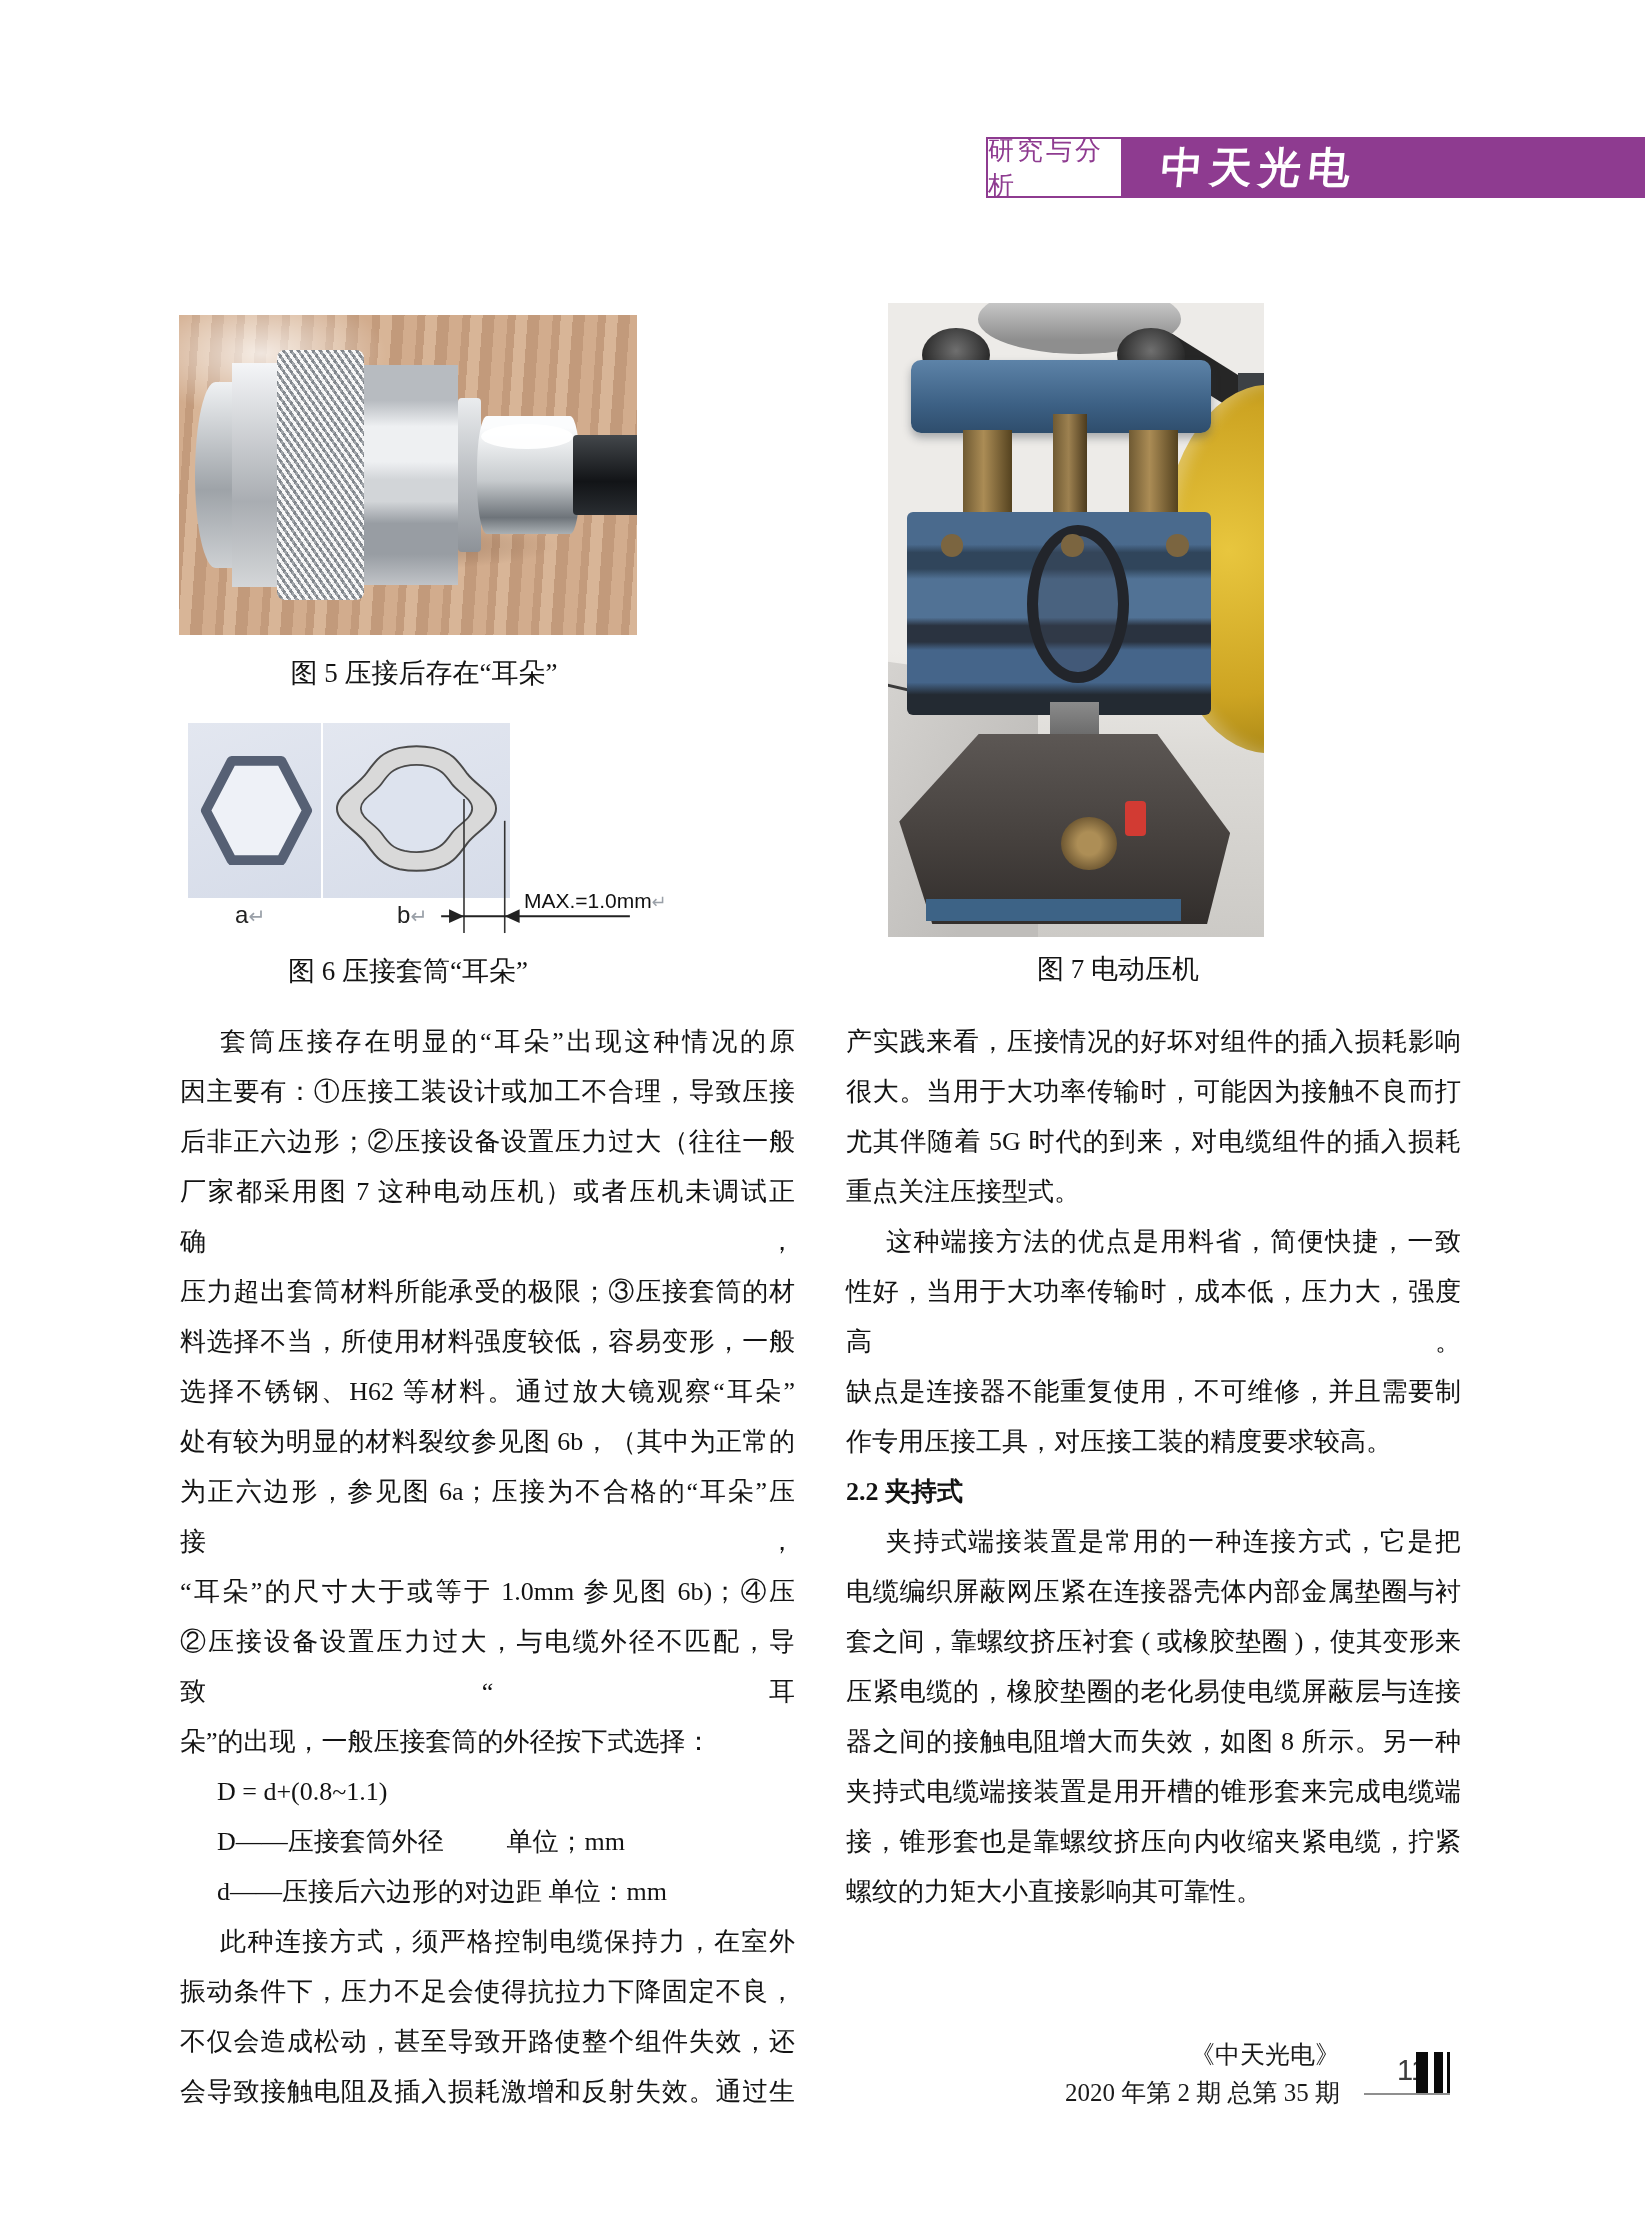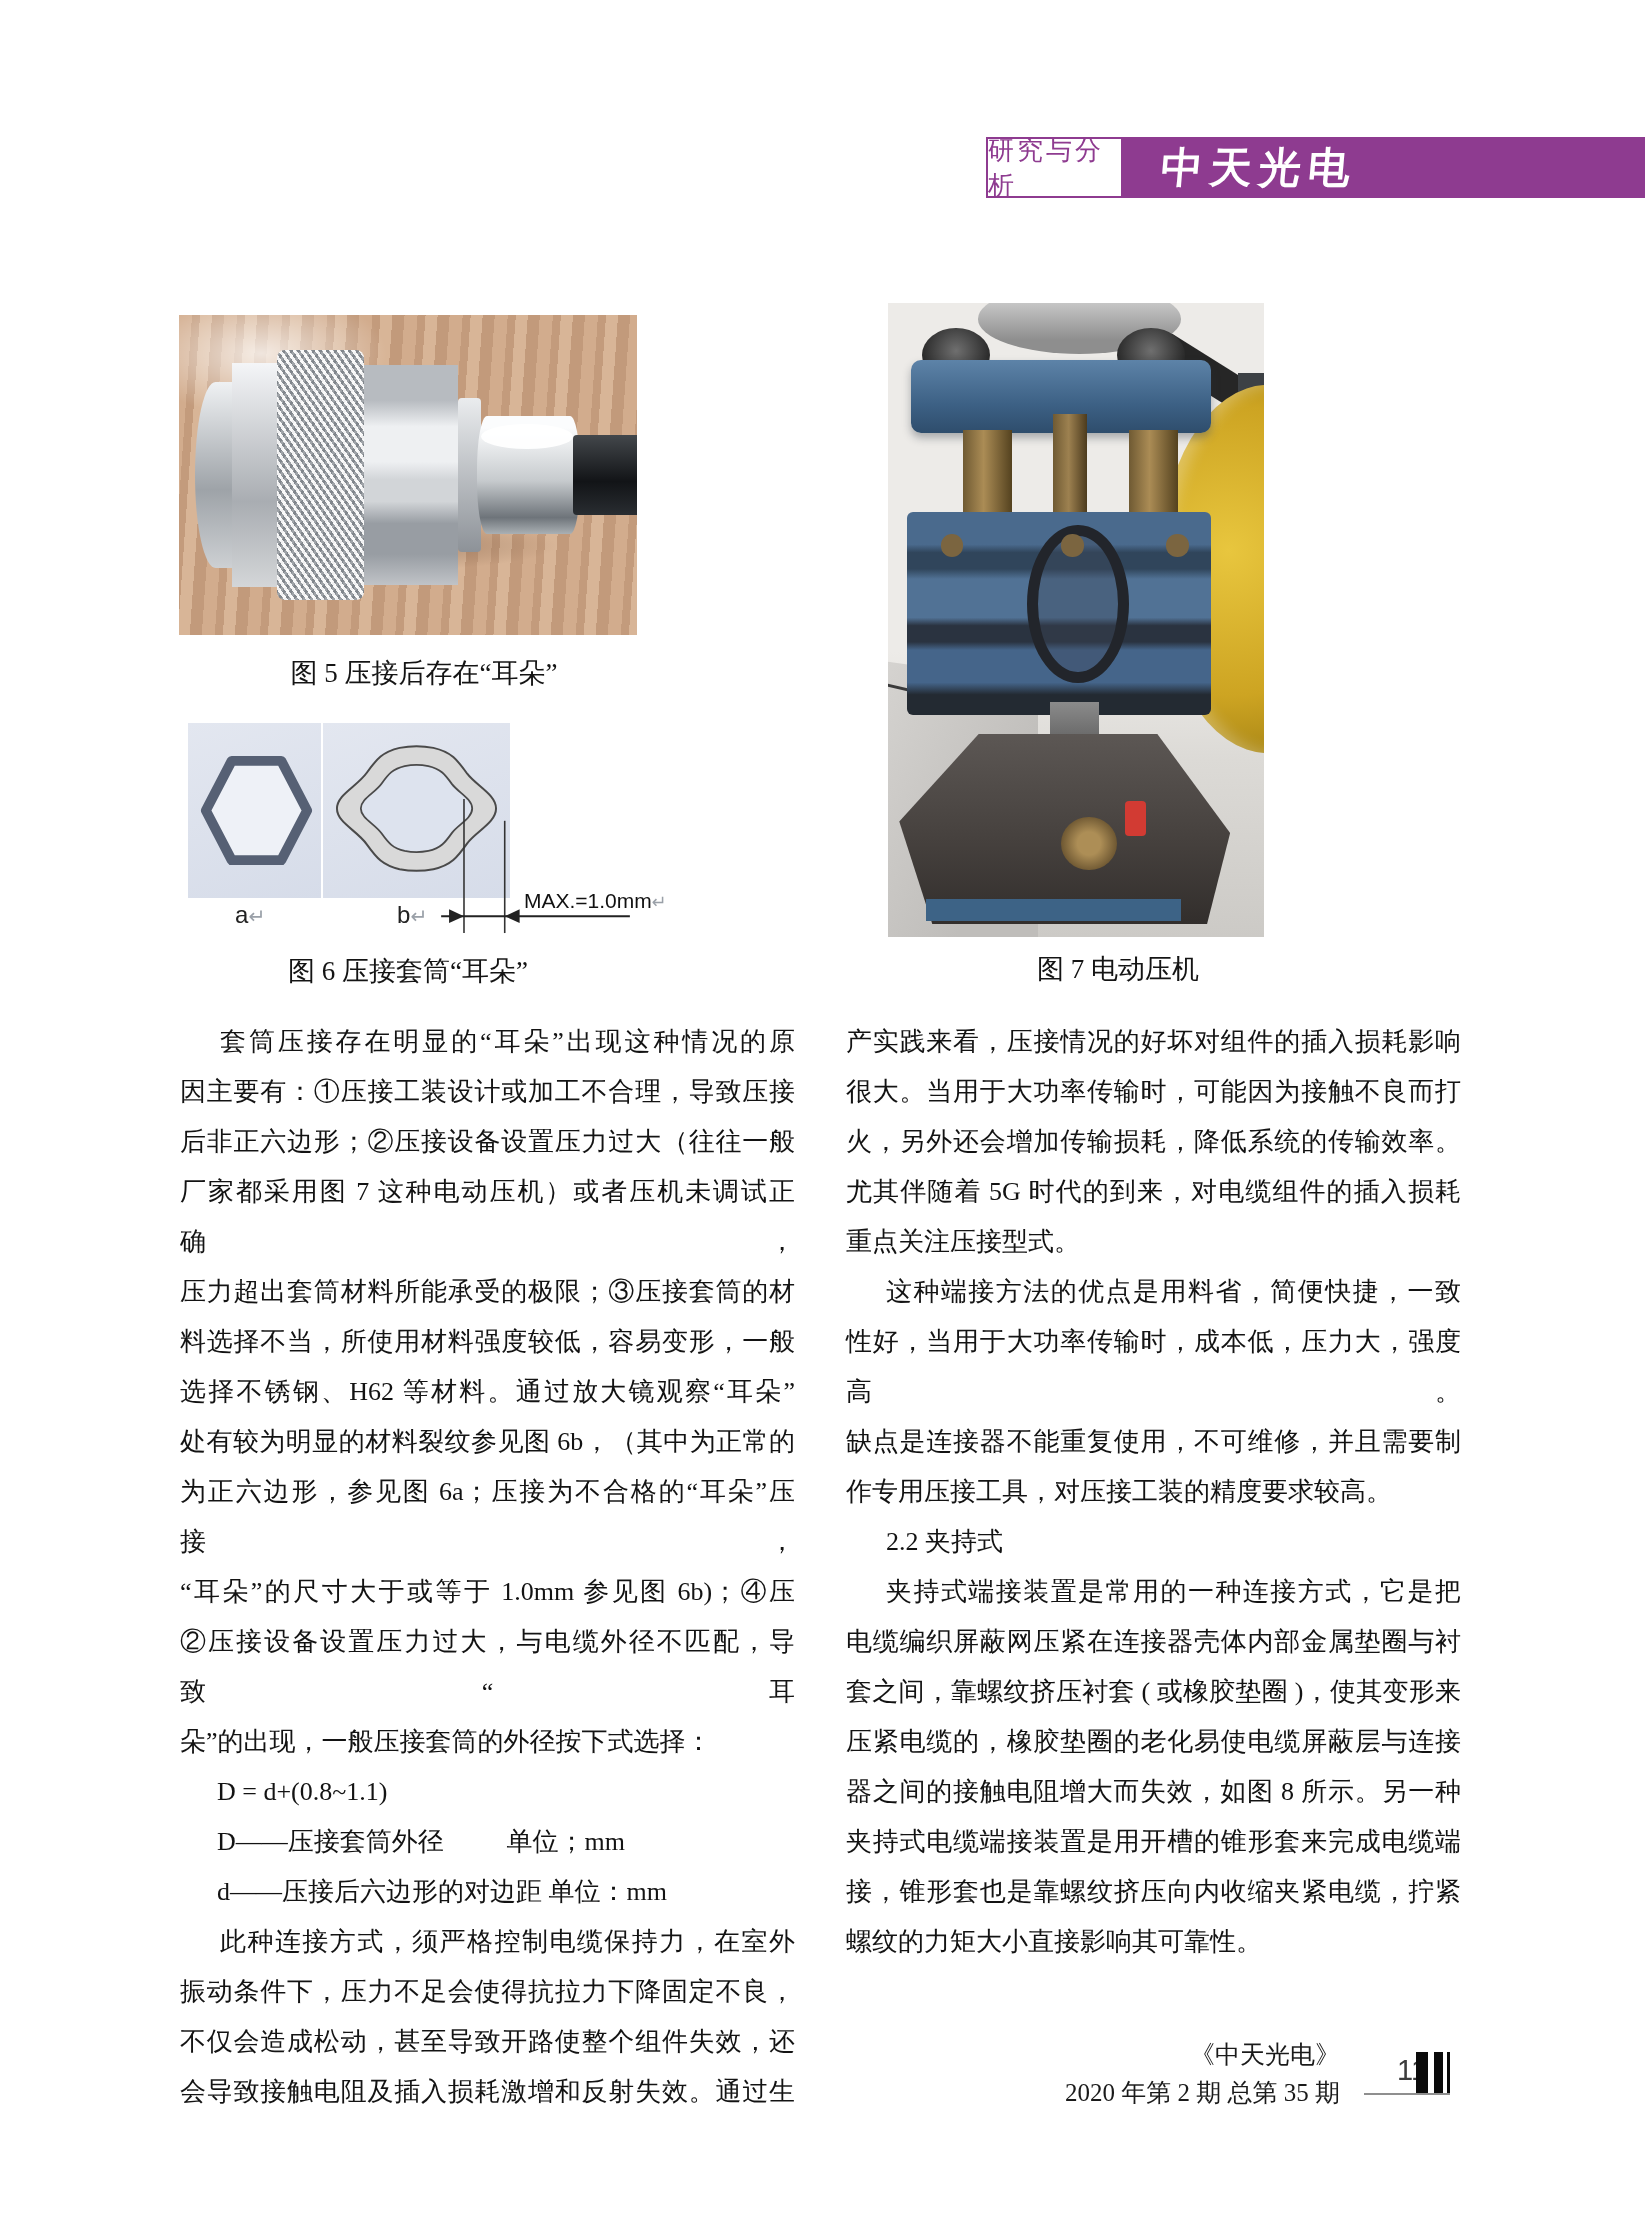--- a/index.html
+++ b/index.html
@@ -122,21 +122,21 @@
   .cap7 { left:896px; top:951px; width:444px; }
   
   .col { position:absolute; top:1017px; width:615px; font-size:26px; line-height:50px; color:#131313; }
   .colL { left:180px; } .colR { left:846px; }
   .tl { text-align:justify; text-align-last:justify; }
   .tl.nolast { text-align-last:left; }
   .ind { text-indent:40px; }
   .fline { padding-left:37px; }
   .dline { padding-left:37px; }
   .dlabel { display:inline-block; min-width:283px; }
-  .h22 { font-weight:normal;margin-left:40px; }
+  .h22 { font-weight:bold; }
   
   .foot-journal { position:absolute; left:995px; top:2038px; width:345px;
     text-align:right; font-size:25px; color:#1a1a1a; }
   .foot-issue { position:absolute; left:995px; top:2076px; width:345px;
     text-align:right; font-size:25px; color:#1a1a1a; }
   .pagemark { position:absolute; left:1364px; top:2050px; width:86px; height:45px; }
   .pm-num { position:absolute; left:8px; top:4px; font-size:29px; color:#3c3c3c;
     font-family:"Liberation Sans","DejaVu Sans",sans-serif;margin-left:25px; }
   .pm-line { position:absolute; left:0; bottom:0; width:86px; height:2px; background:#8f8f8f; }
   .pm-bar { position:absolute; bottom:2px; background:#0a0a0a; height:41px; }
@@ -254,21 +254,20 @@
     </div>
     <div class="tl ind">此种连接方式，须严格控制电缆保持力，在室外</div>
     <div class="tl">振动条件下，压力不足会使得抗拉力下降固定不良，</div>
     <div class="tl">不仅会造成松动，甚至导致开路使整个组件失效，还</div>
     <div class="tl">会导致接触电阻及插入损耗激增和反射失效。通过生</div>
   </div>
 
   <div class="col colR">
     <div class="tl">产实践来看，压接情况的好坏对组件的插入损耗影响</div>
     <div class="tl">很大。当用于大功率传输时，可能因为接触不良而打</div>
-    <div class="tl">火，另外还会增加传输损耗，降低系统的传输效率。</div>
     <div class="tl">尤其伴随着 5G 时代的到来，对电缆组件的插入损耗</div>
     <div class="tl nolast">重点关注压接型式。</div>
     <div class="tl ind">这种端接方法的优点是用料省，简便快捷，一致</div>
     <div class="tl">性好，当用于大功率传输时，成本低，压力大，强度高。</div>
     <div class="tl">缺点是连接器不能重复使用，不可维修，并且需要制</div>
     <div class="tl nolast">作专用压接工具，对压接工装的精度要求较高。</div>
     <div class="h22">2.2 夹持式</div>
     <div class="tl ind">夹持式端接装置是常用的一种连接方式，它是把</div>
     <div class="tl">电缆编织屏蔽网压紧在连接器壳体内部金属垫圈与衬</div>
     <div class="tl">套之间，靠螺纹挤压衬套 ( 或橡胶垫圈 )，使其变形来</div>

